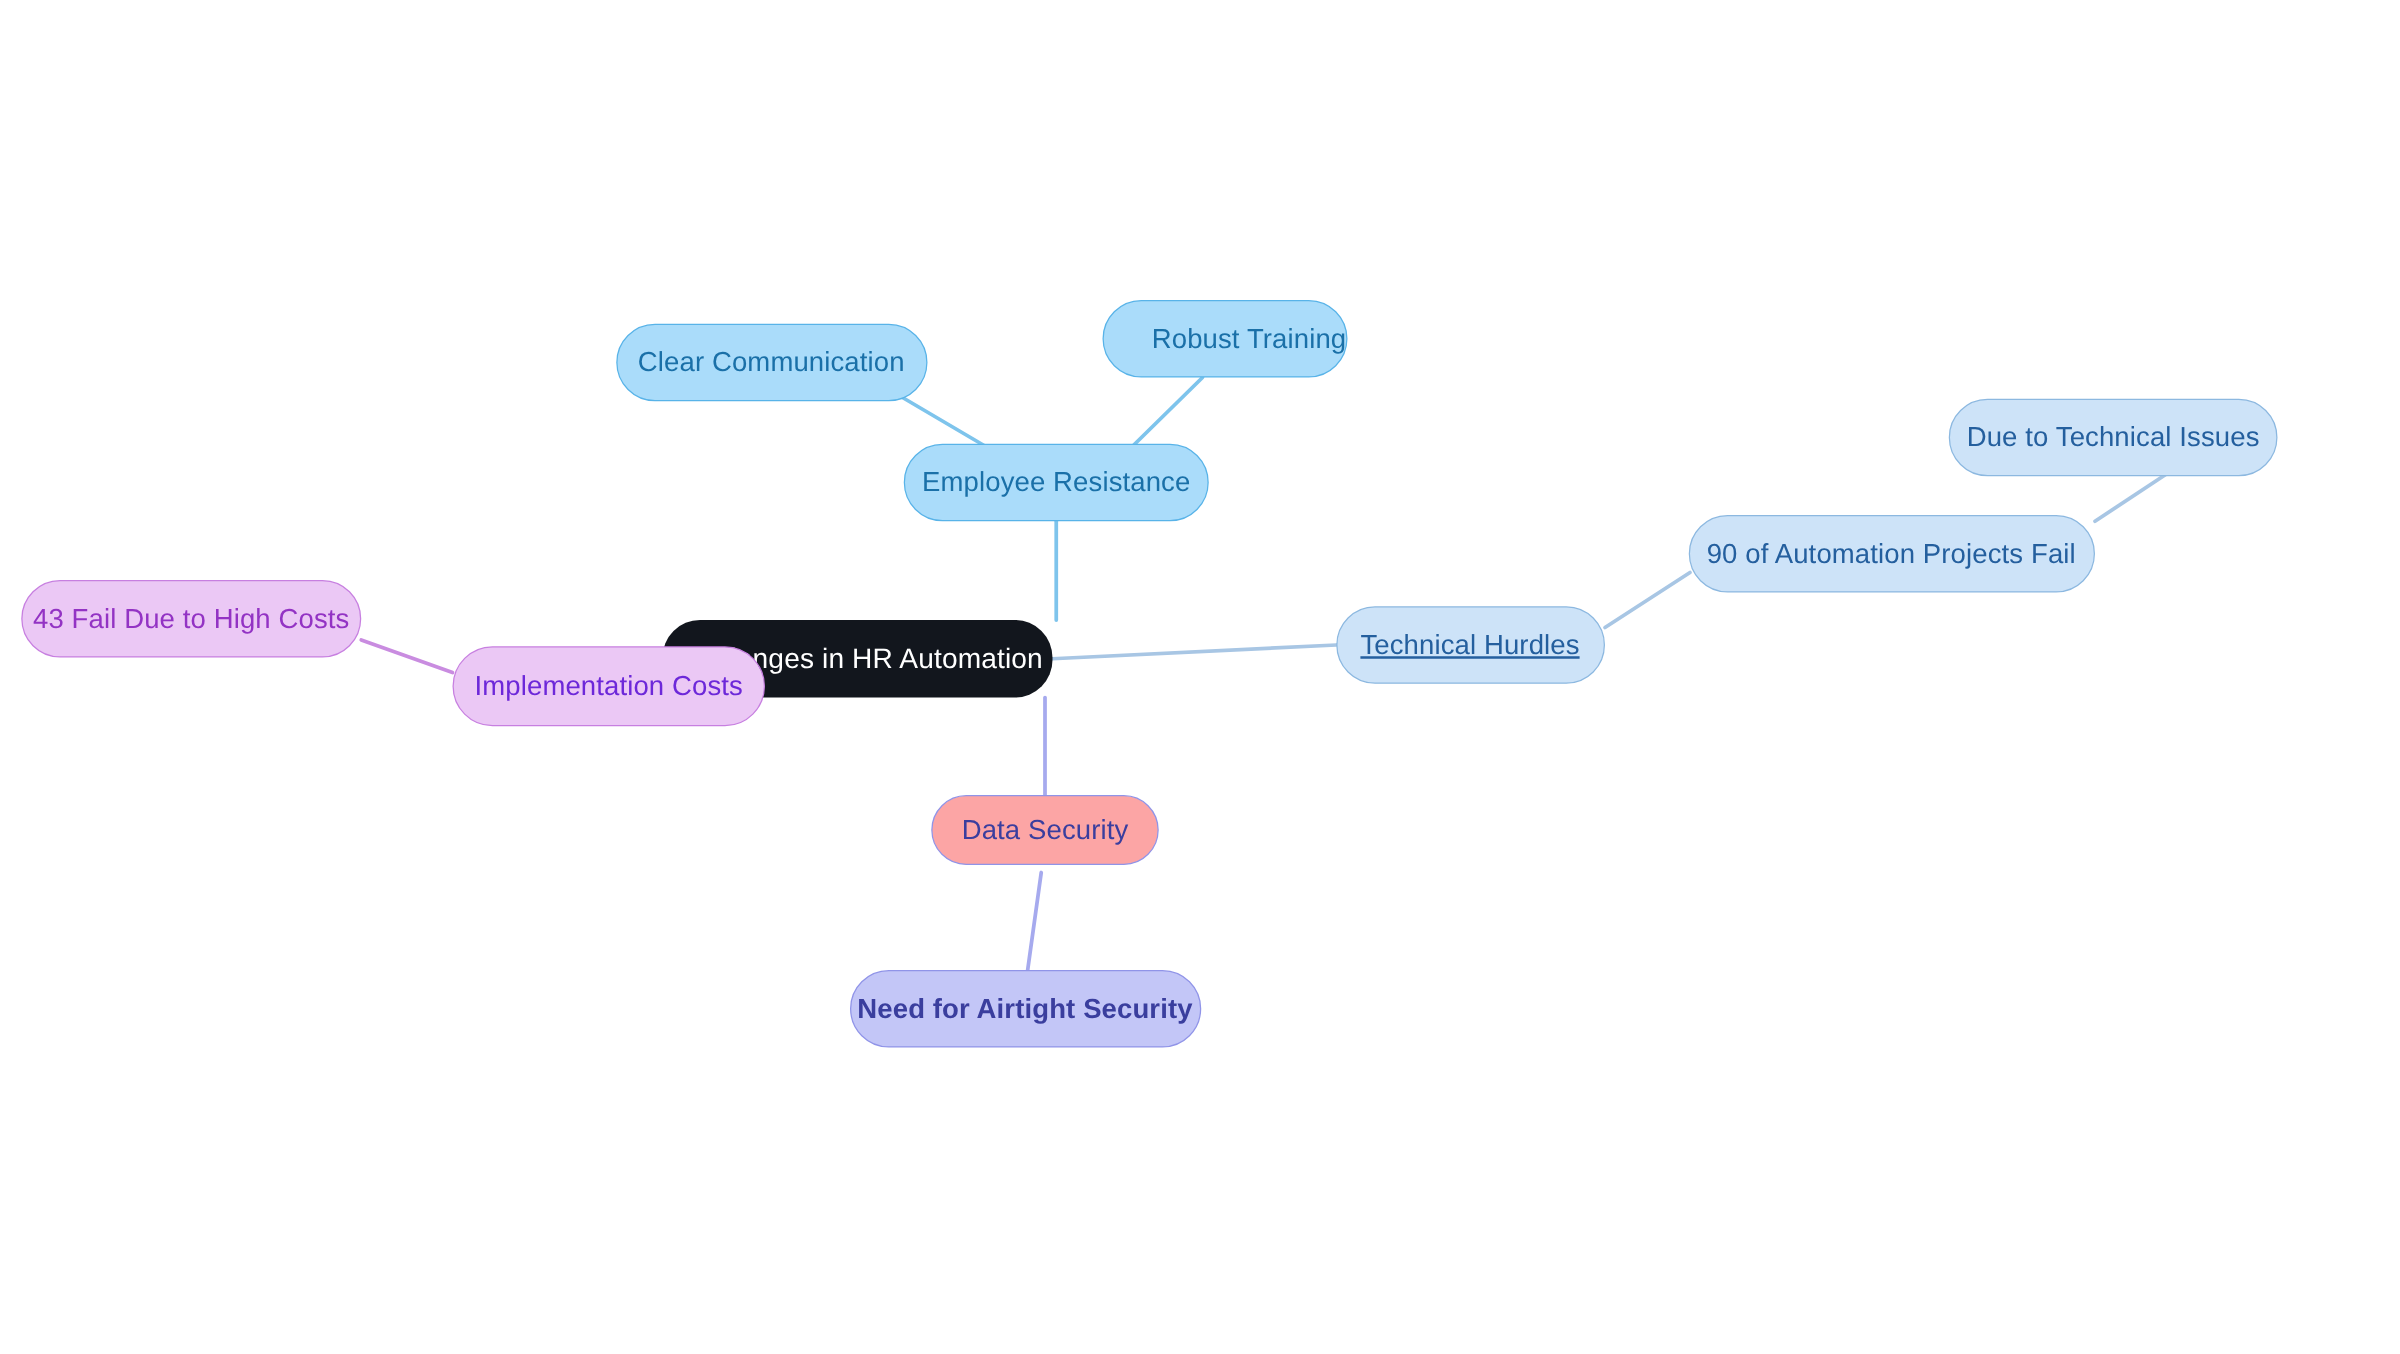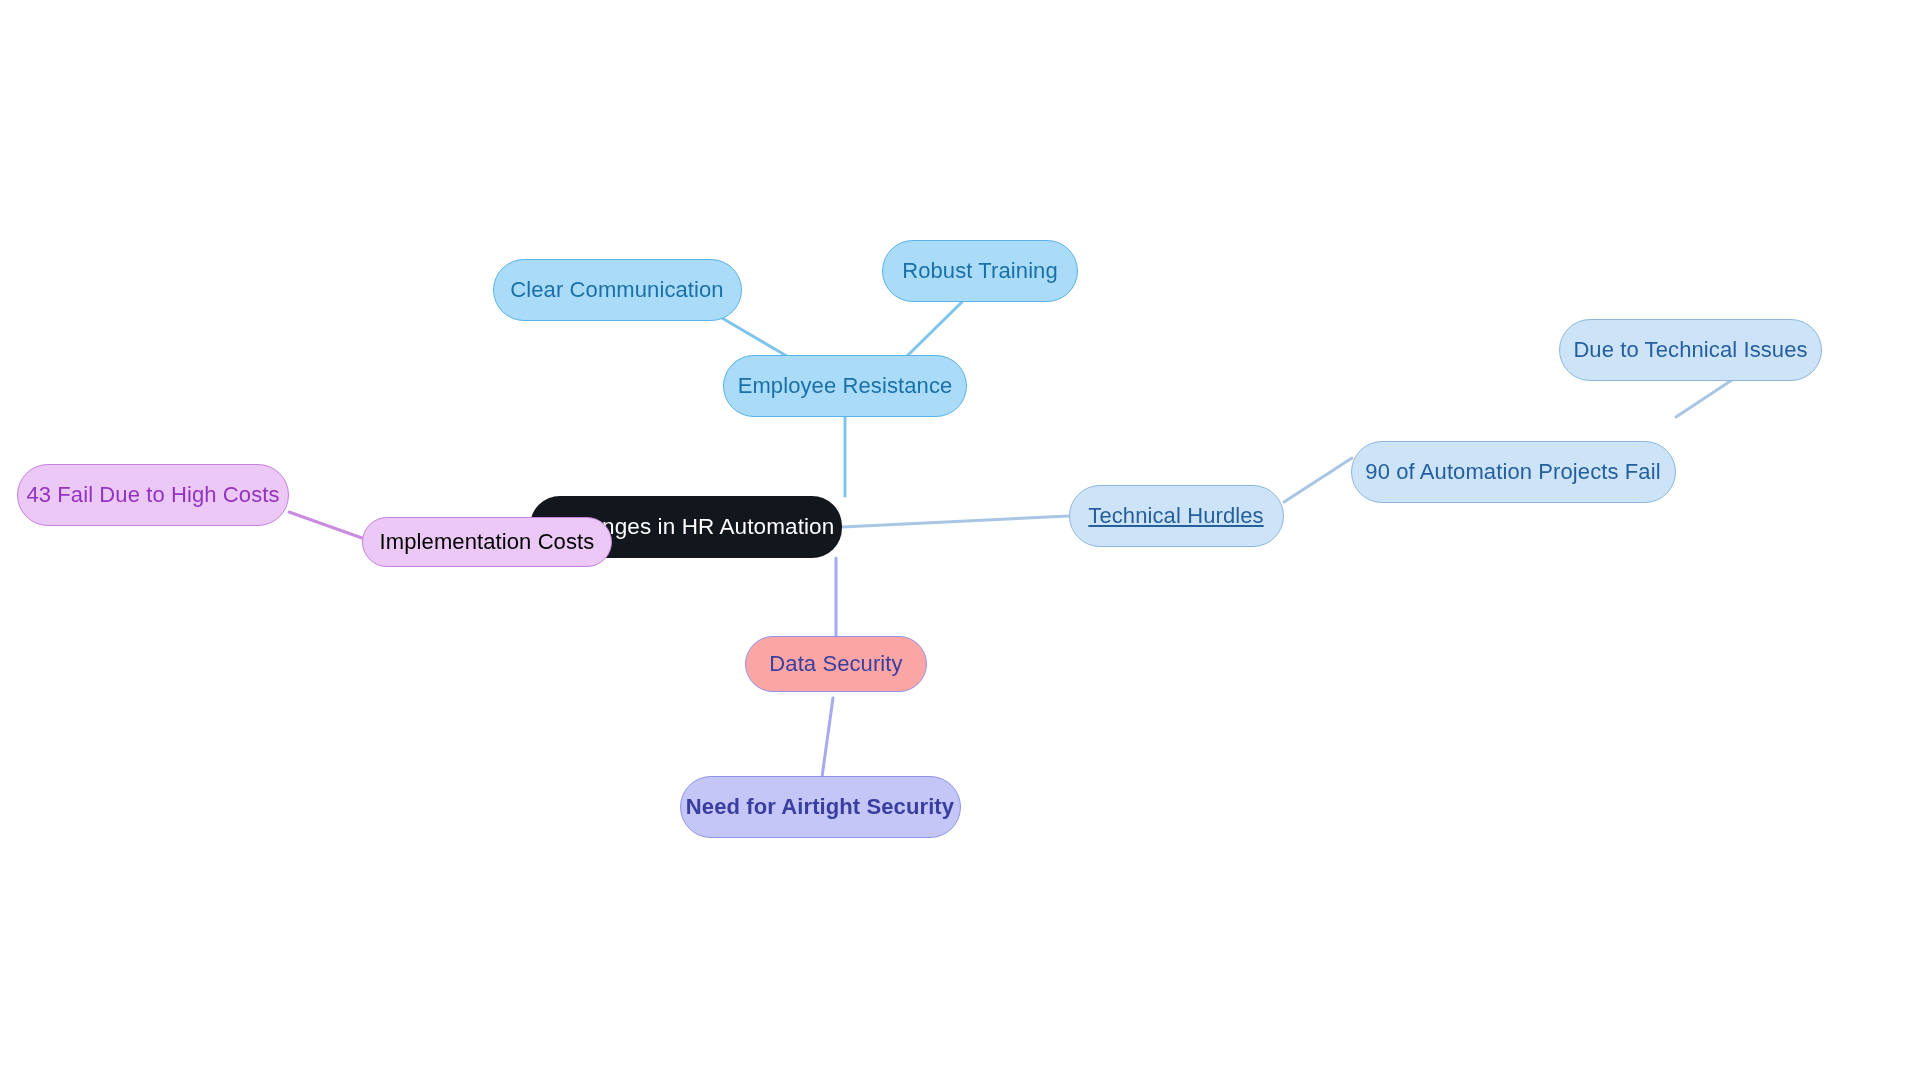--- a/index.html
+++ b/index.html
@@ -71,38 +71,38 @@
   <div id="node-layer">
       <div class="node node-root" style="left: 530px; top: 496px; width: 312px; height: 62px; background: rgb(18, 22, 29); color: rgb(255, 255, 255);">
         <span class="node-label">Challenges in HR Automation</span>
       </div>
       <div class="node node-branch" style="left: 723px; top: 355px; width: 244px; height: 62px; background: rgb(170, 220, 250); color: rgb(26, 112, 168); border-color: rgb(88, 179, 232); align-items: center;">
         <span class="node-label">Employee Resistance</span>
       </div>
       <div class="node node-leaf" style="left: 492.5px; top: 259px; width: 249px; height: 62px; background: rgb(170, 220, 250); color: rgb(26, 112, 168); border-color: rgb(88, 179, 232); text-align: center;">
         <span class="node-label">Clear Communication</span>
       </div>
-      <div class="node node-leaf" style="left: 882px; top: 240px; width: 196px; height: 62px; background: rgb(170, 220, 250); color: rgb(26, 112, 168); border-color: rgb(88, 179, 232);">
+      <div class="node node-leaf" style="left: 882px; top: 240px; width: 196px; height: 62px; background: rgb(170, 220, 250); color: rgb(26, 112, 168); border-color: rgb(88, 179, 232); justify-content: flex-end;">
         <span class="node-label">Robust Training</span>
       </div>
       <div class="node node-branch" style="left: 1068.5px; top: 485px; width: 215px; height: 62px; background: rgb(205, 227, 248); color: rgb(36, 95, 158); border-color: rgb(140, 184, 224); text-decoration: underline;">
         <span class="node-label">Technical Hurdles</span>
       </div>
-      <div class="node node-leaf" style="left: 1350.5px; top: 412px; width: 325px; height: 62px; background: rgb(205, 227, 248); color: rgb(36, 95, 158); border-color: rgb(140, 184, 224); margin-top: 29px;">
+      <div class="node node-leaf" style="left: 1350.5px; top: 412px; width: 325px; height: 62px; background: rgb(205, 227, 248); color: rgb(36, 95, 158); border-color: rgb(140, 184, 224);">
         <span class="node-label">90 of Automation Projects Fail</span>
       </div>
       <div class="node node-leaf" style="left: 1559px; top: 319px; width: 263px; height: 62px; background: rgb(205, 227, 248); color: rgb(36, 95, 158); border-color: rgb(140, 184, 224);">
         <span class="node-label">Due to Technical Issues</span>
       </div>
       <div class="node node-branch" style="left: 745px; top: 636px; width: 182px; height: 56px; background: #fca5a5; color: rgb(58, 62, 158); border-color: rgb(144, 148, 232);">
         <span class="node-label">Data Security</span>
       </div>
       <div class="node node-leaf" style="left: 679.5px; top: 776px; width: 281px; height: 62px; background: rgb(195, 198, 247); color: rgb(58, 62, 158); border-color: rgb(144, 148, 232); font-weight: bold;">
         <span class="node-label">Need for Airtight Security</span>
       </div>
-      <div class="node node-branch" style="left: 362px; top: 517px; width: 250px; height: 50px; background: rgb(235, 200, 245); color: #000000; border-color: rgb(199, 127, 224);">
+      <div class="node node-branch" style="left: 362px; top: 517px; width: 250px; height: 64px; background: rgb(235, 200, 245); color: #6d28d9; border-color: rgb(199, 127, 224);">
         <span class="node-label">Implementation Costs</span>
       </div>
       <div class="node node-leaf" style="left: 17px; top: 464px; width: 272px; height: 62px; background: rgb(235, 200, 245); color: rgb(147, 51, 196); border-color: rgb(199, 127, 224);">
         <span class="node-label">43 Fail Due to High Costs</span>
       </div>
     </div>
 </div>
 
 </body></html>

